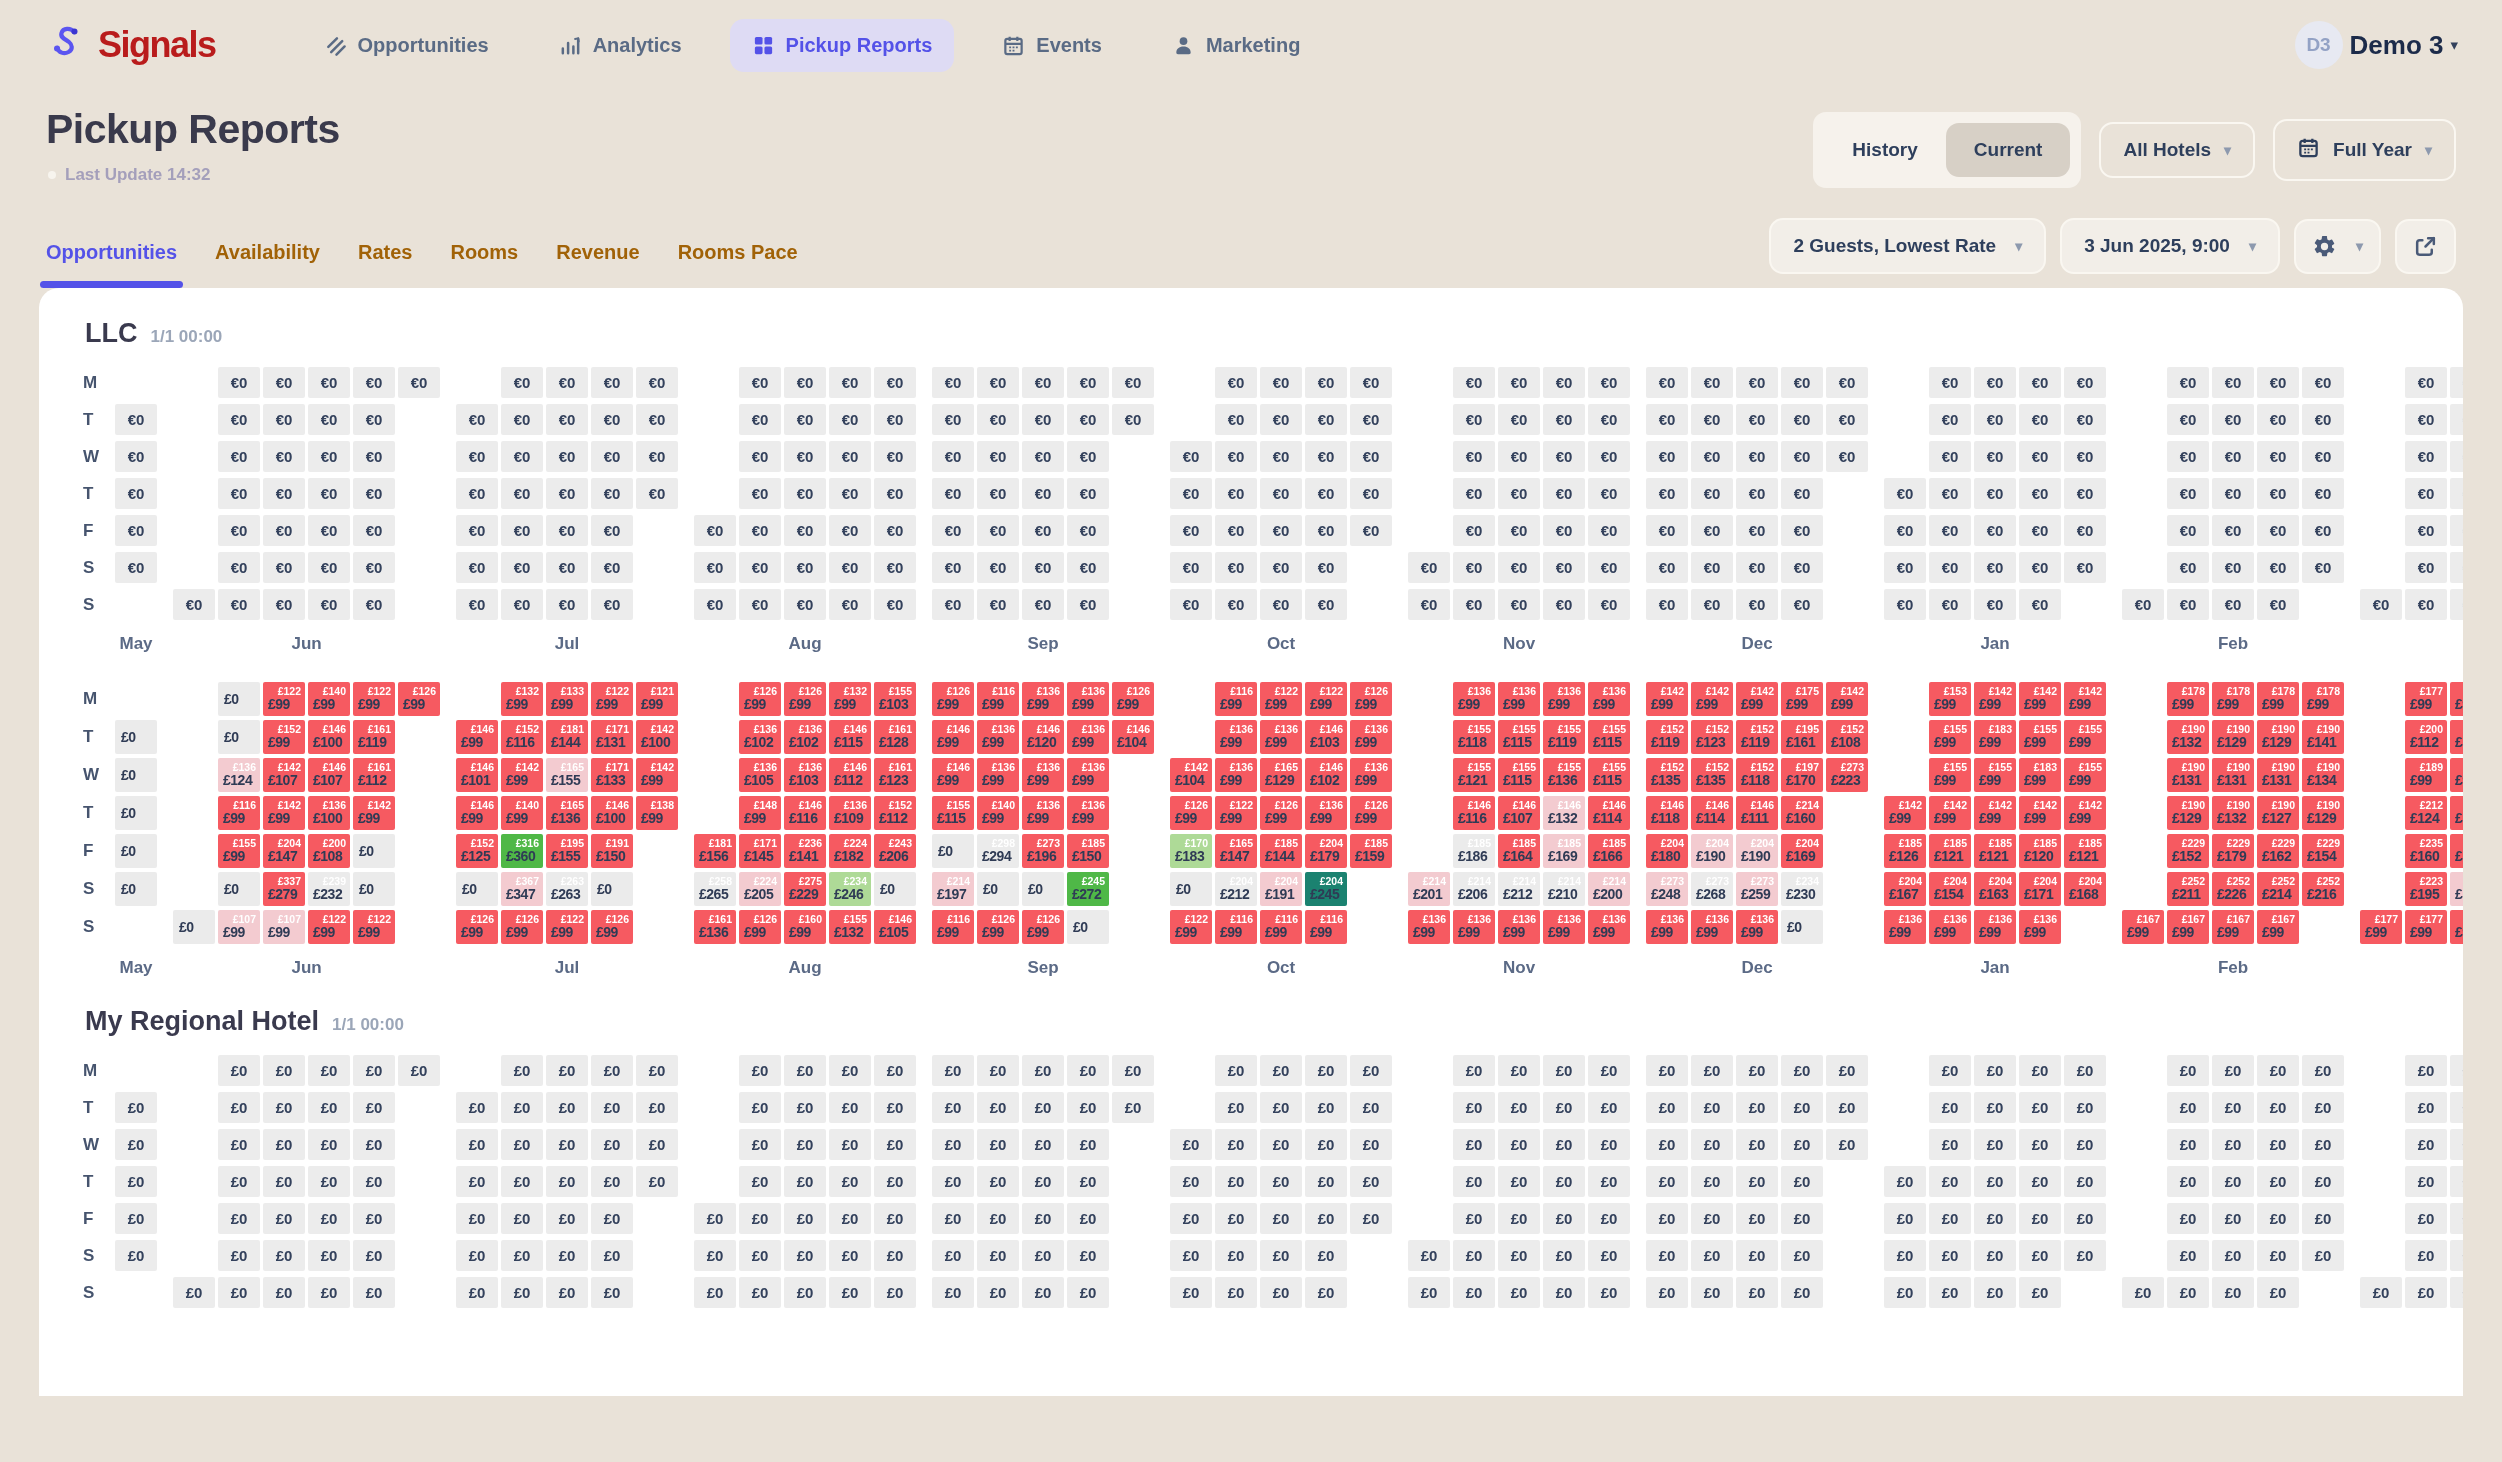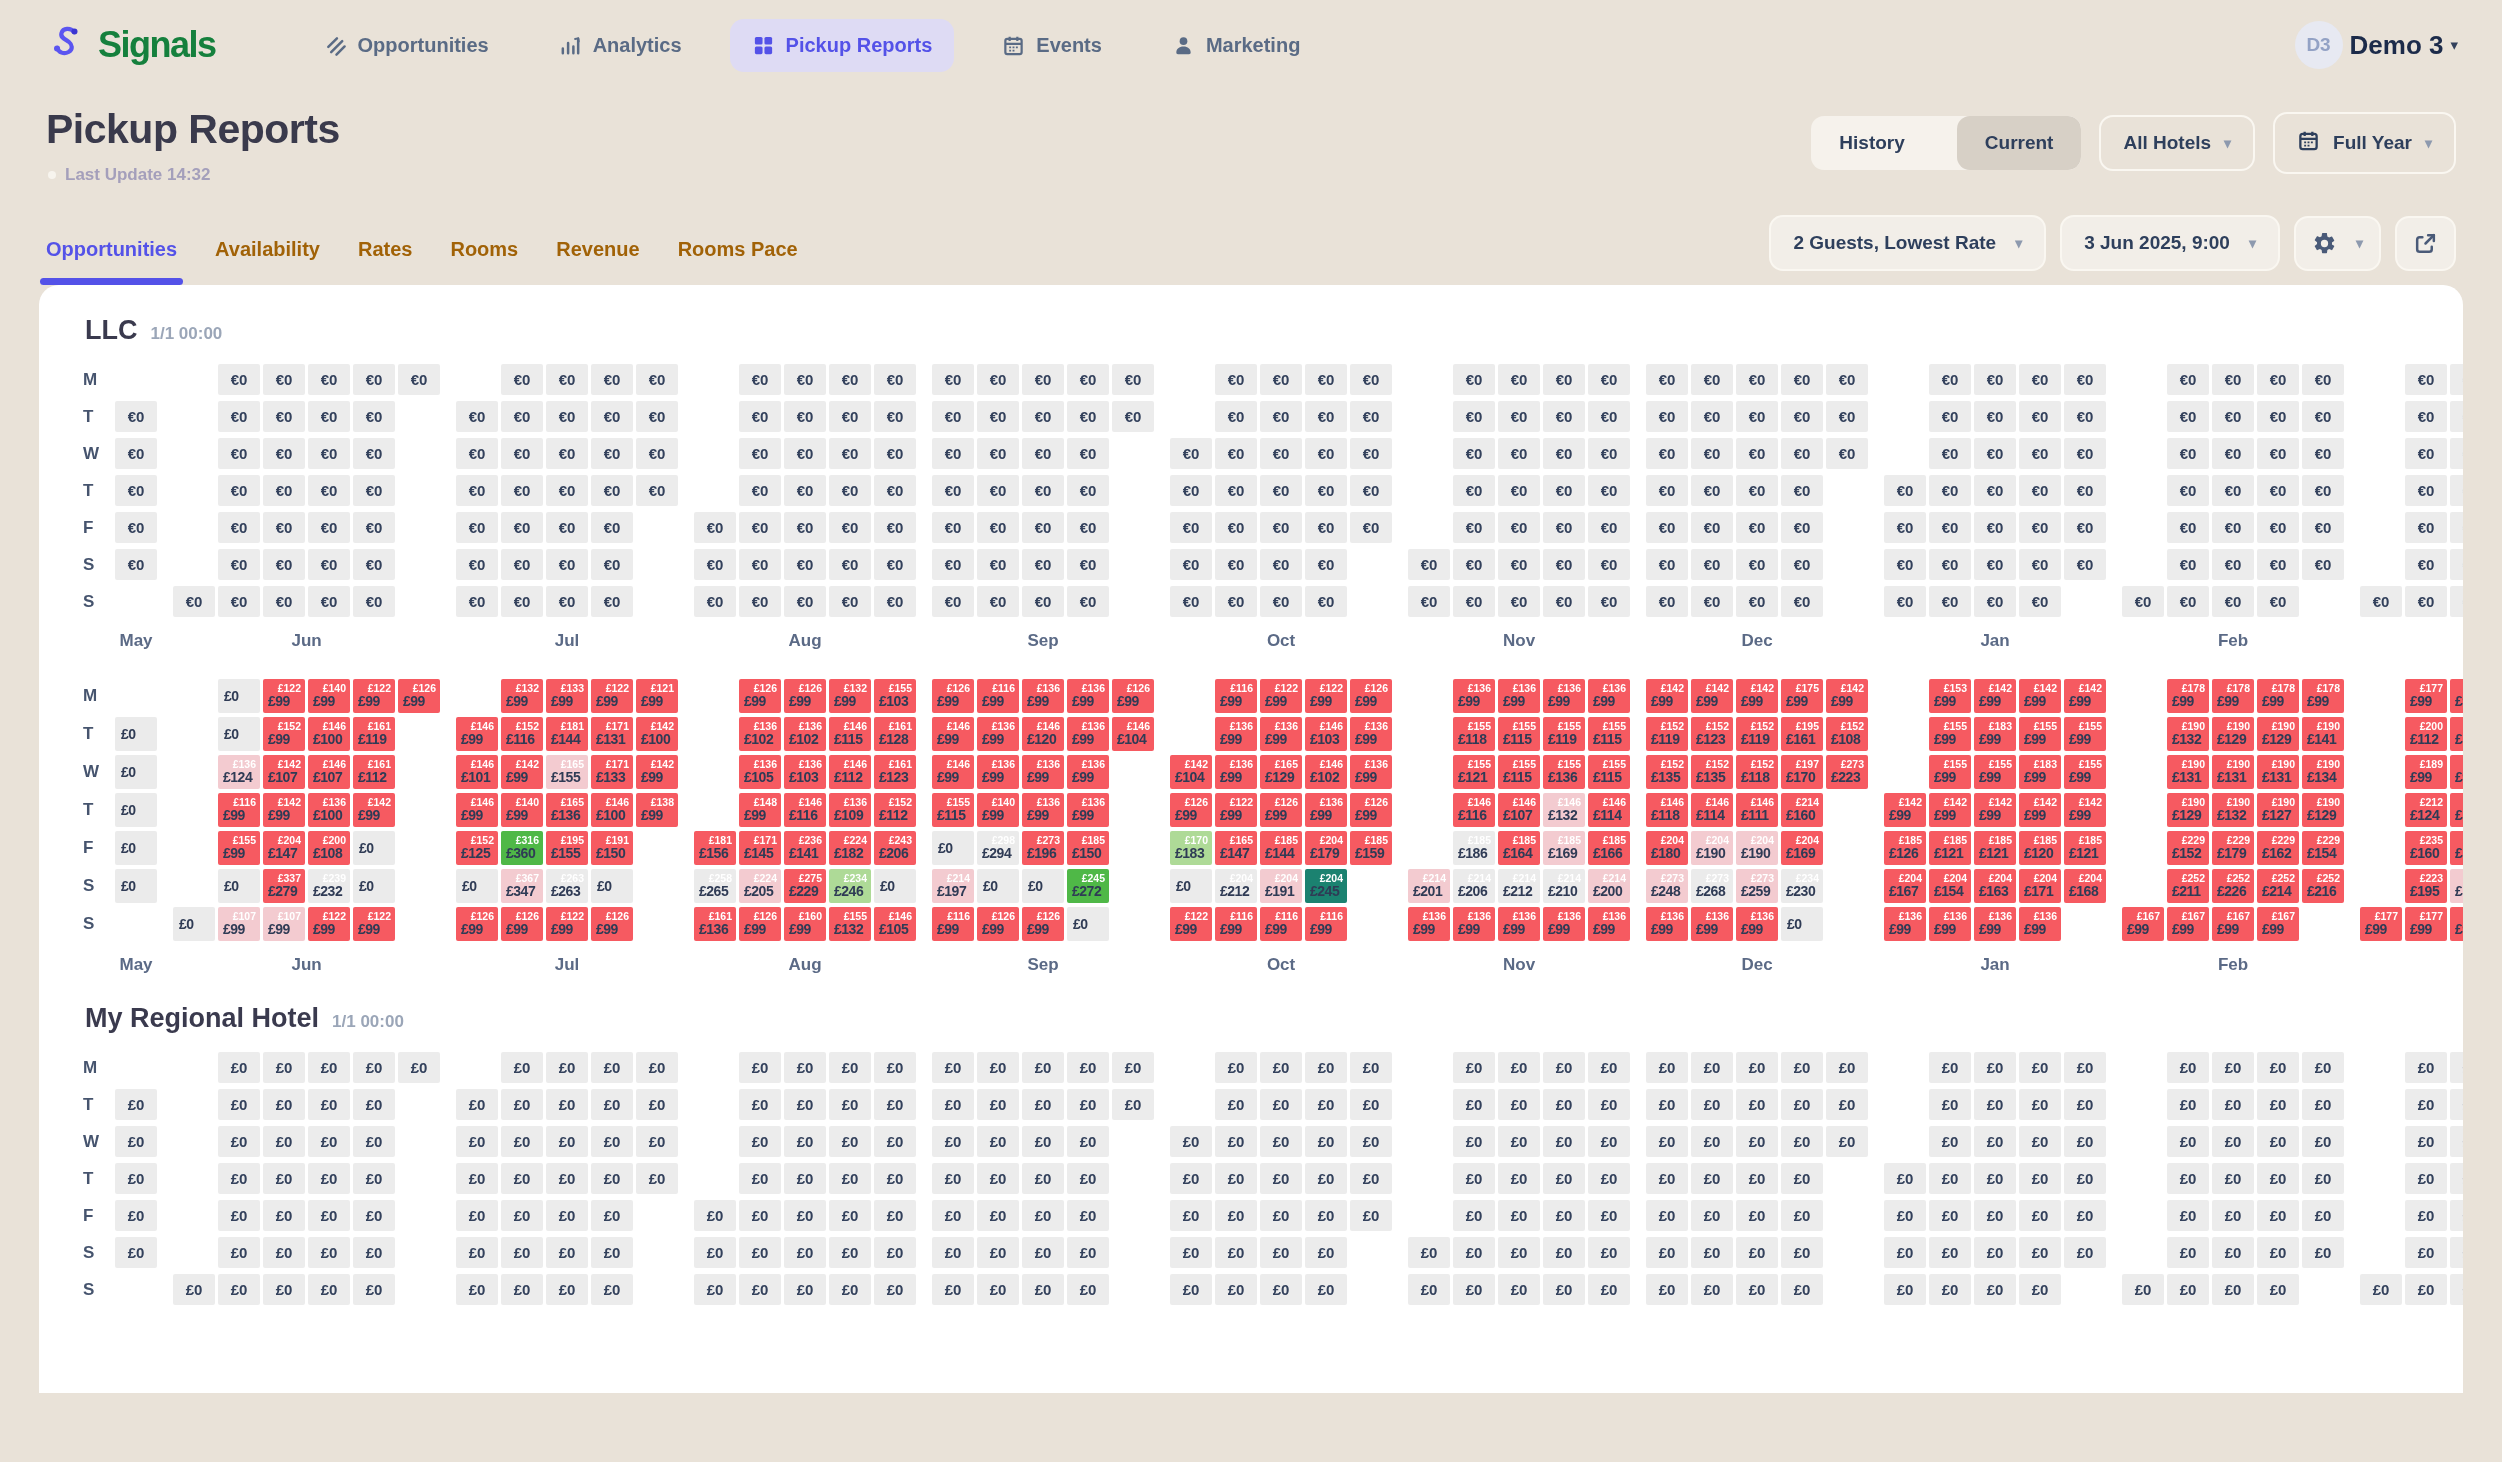--- a/index.html
+++ b/index.html
@@ -2,40 +2,40 @@
 <html><head>
 <meta charset="utf-8">
 <style>
   * { margin:0; padding:0; box-sizing:border-box; }
   html,body { width:2502px; height:1462px; overflow:hidden; }
   body { background:#e9e2d8; font-family:"Liberation Sans", sans-serif; color:#2e3b55; }
 
   
   .nav { display:flex; align-items:center; height:90px; padding:0 44px; }
   .brand { display:flex; align-items:center; gap:12px; margin-right:86px; }
-  .brand-text { font-size:36px; font-weight:bold; color:#15803d; letter-spacing:-1.5px; }
+  .brand-text { font-size:36px; font-weight:bold; color:#b91c1c; letter-spacing:-1.5px; }
   .nav-items { display:flex; align-items:center; gap:26px; }
   .nav-item { display:flex; align-items:center; gap:11px; font-size:20px; font-weight:bold;
               color:#5a6b85; padding:15px 22px; border-radius:14px; cursor:pointer; }
   .nav-item.active { color:#5452e8; background:#dedbf4; }
   .nav-ic svg { display:block; }
   .nav-user { margin-left:auto; display:flex; align-items:center; gap:7px; }
   .avatar { width:48px; height:48px; border-radius:50%; background:#e7e9f2; color:#93a2c5;
             font-weight:bold; font-size:19px; display:flex; align-items:center; justify-content:center; }
   .user-name { font-size:26px; font-weight:bold; color:#1c2b4a; }
   .caret { font-size:15px; color:#33415c; }
 
   
   .header { display:flex; justify-content:space-between; align-items:flex-start; padding:16px 46px 0 46px; }
   .page-title { font-size:41px; font-weight:bold; color:#3a3a4c; letter-spacing:-0.5px; }
   .subtitle { display:flex; align-items:center; gap:9px; margin:12px 0 0 2px;
               font-size:17px; font-weight:bold; color:#a49fbb;text-align:center; }
   .subtitle .dot { width:8px; height:8px; border-radius:50%; background:#f7f4ee; }
   .header-controls { display:flex; gap:18px; align-items:center; margin-top:6px; }
-  .segmented { display:flex; background:#f6f2ec; border-radius:13px; padding:0; overflow:hidden;gap:24px; }
+  .segmented { display:flex; background:#f6f2ec; border-radius:13px; padding:11px; overflow:hidden; }
   .segment { padding:16px 28px; font-size:19px; font-weight:bold; color:#2e3f5c; border-radius:13px; cursor:pointer; }
   .segment.active { background:#d7d0c6; }
   .pill { display:flex; align-items:center; gap:13px; padding:15px 22px; border:2px solid #faf7f1;
           border-radius:14px; font-size:19px; font-weight:bold; color:#2e3f5c; cursor:pointer;justify-content:space-between; }
   .pill .caret { color:#8d99ae; font-size:14px; }
 
   
   .toolbar { display:flex; align-items:center; padding:30px 46px 0 46px; }
   .tabs { display:flex; gap:38px; align-self:flex-end; }
   .tab { font-size:20px; font-weight:bold; color:#a16207; padding-bottom:24px; position:relative; cursor:pointer; }

